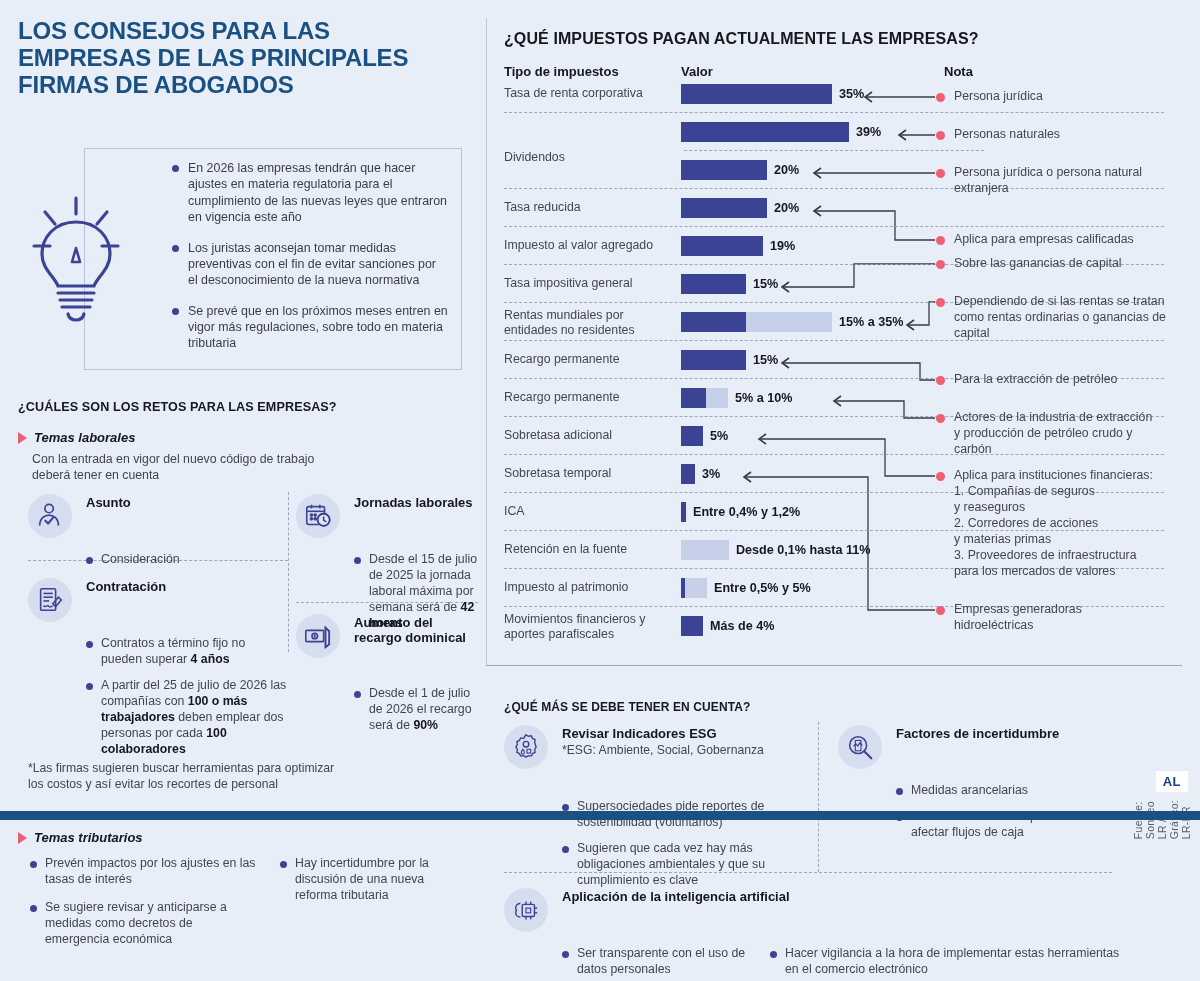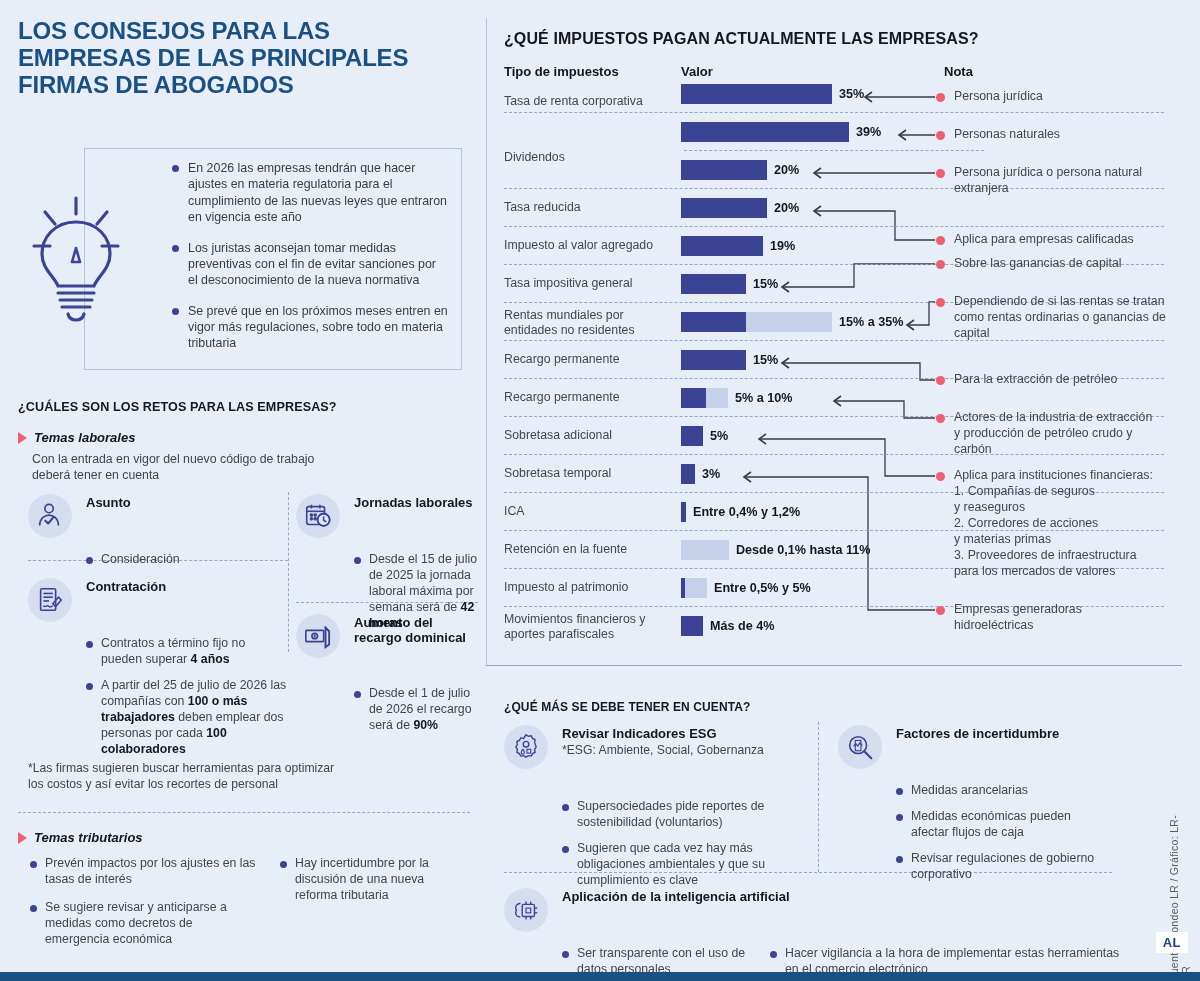--- a/index.html
+++ b/index.html
@@ -4,21 +4,21 @@
 <style>
   * { box-sizing: border-box; margin: 0; padding: 0; }
   body {
     width: 1200px; height: 981px;
     background: #e8eef8;
     font-family: "Liberation Sans", sans-serif;
     color: #3a3a44;
     position: relative;
     overflow: hidden;
   }
-  .page { position: relative; width: 1200px; height: 981px; }
+  .page { position: relative; width: 1200px; height: 820px; }
 
   
   .left-col {
     position: absolute; left: 0; top: 0; width: 487px; height: 963px;
     padding: 18px 18px 0 18px;
   }
   .main-title {
     color: #1b5182;
     font-size: 24px; font-weight: bold; line-height: 1.12;
     letter-spacing: -0.2px;
@@ -356,21 +356,21 @@
 
         <path d="M256 355 L381 355 L381 392 L431 392"></path>
           <path d="M262 350 L255 355 L262 360" stroke-width="1.6"></path>
 
         <path d="M241 393 L364 393 L364 526 L431 526"></path>
           <path d="M247 388 L240 393 L247 398" stroke-width="1.6"></path>
       </g>
     </svg>
 
     <div class="row" style="top:0">
-      <div class="rowlabel" style="top:10px">Tasa de renta corporativa</div>
+      <div class="rowlabel" style="top:2px">Tasa de renta corporativa</div>
       <div class="barwrap">
         <div class="bar" style="width:151px"></div>
         <span class="barval">35%</span>
       </div>
     </div>
     <div class="rowdash" style="top:28px"></div>
 
     <div style="position:absolute;left:0;top:66px;width:172px;font-size:12.3px;color:#45454f">Dividendos</div>
 
     <div class="row" style="top:38px">
@@ -558,21 +558,20 @@
         <circle cx="14" cy="14" r="9"></circle>
         <line x1="20.5" y1="20.5" x2="28" y2="28" stroke-width="2.3" stroke-linecap="round"></line>
         <rect x="11" y="9" width="6" height="11" stroke-width="1.2"></rect>
         <path d="M9 15 l2.5 -2.5 2 2.5 2.5 -3.5 2.5 3" stroke-width="1.3"></path>
       </svg>
     </div>
     <div class="ctitle">Factores de incertidumbre</div>
     <ul>
       <li>Medidas arancelarias</li>
       <li>Medidas económicas pueden afectar flujos de caja</li>
-      <li>Revisar regulaciones de gobierno corporativo</li>
     </ul>
   </div>
 
   <div class="card" id="card-ia">
     <div class="cicon">
       <svg class="icn" viewBox="0 0 32 32" fill="none" stroke="#3b4494" stroke-width="1.5">
         <path d="M10 9 c-3 0-5 2-5 4.5 0 1.5 .8 2.6 .8 2.6 S5 17.5 5 19 c0 2.5 2 4.5 5 4.5"></path>
         <rect x="12" y="10" width="13" height="13" rx="1.5"></rect>
         <line x1="16" y1="10" x2="16" y2="7"></line>
           <line x1="21" y1="10" x2="21" y2="7"></line>

